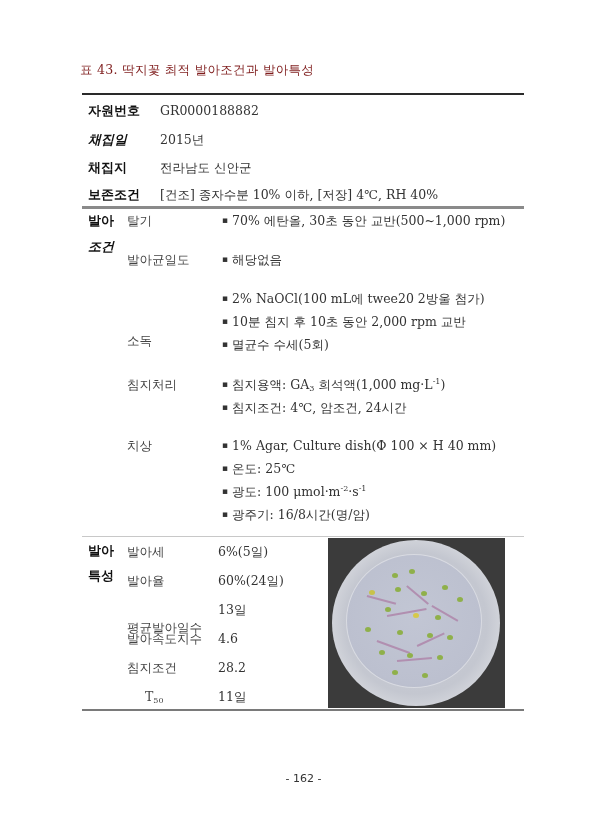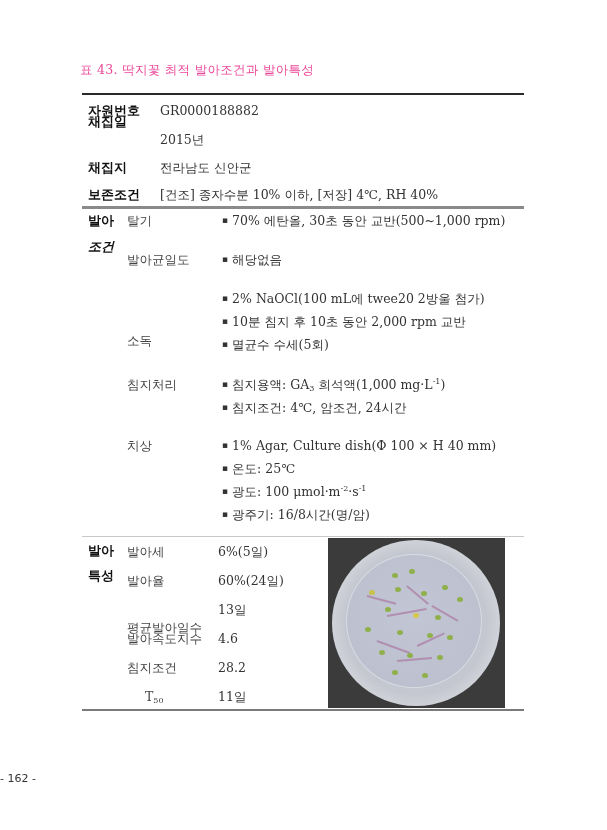--- a/index.html
+++ b/index.html
@@ -1,48 +1,48 @@
 <!DOCTYPE html>
 <html><head>
 <meta charset="utf-8">
 <style>
   html, body { margin: 0; padding: 0; background: #ffffff; }
   body { width: 607px; height: 830px; position: relative; overflow: hidden;
          font-family: "DejaVu Serif", "Liberation Serif", serif; color: #222; }
-  .caption { position: absolute; left: 80px; top: 62px; font-size: 12.5px; color: #ec4899; letter-spacing: 0.3px; }
+  .caption { position: absolute; left: 80px; top: 62px; font-size: 12.5px; color: #7f1d1d; letter-spacing: 0.3px; }
   .rule-top { position: absolute; left: 82px; width: 442px; top: 93px; height: 2px; background: #2a2a2a; }
   .rule-mid { position: absolute; left: 82px; width: 442px; height: 3px; background: #8a8a8a; }
   .rule-thin { position: absolute; left: 82px; width: 442px; height: 1px; background: #c8c8c8; }
   .rule-bot { position: absolute; left: 82px; width: 442px; height: 2px; background: #7a7a7a; }
   .lbl-bold { position: absolute; font-family: "DejaVu Sans", sans-serif; font-weight: bold; font-size: 13px; color: #111; }
   .val { position: absolute; font-size: 12.5px; color: #333; white-space: nowrap; }
   .sub { position: absolute; font-size: 12.5px; color: #444; white-space: nowrap; }
   .bullet::before { content: "\25AA"; font-size: 9px; margin-right: 4px; position: relative; top: -2px; }
   sup { font-size: 8px; }
   sub.s { font-size: 8px; vertical-align: -2px; }
   .photo { position: absolute; left: 328px; top: 538px; width: 177px; height: 170px; background: #3b3b3b; overflow: hidden; }
   .dish-outer { position: absolute; left: 4px; top: 2px; width: 168px; height: 166px; border-radius: 50%;
                 background: radial-gradient(circle at 50% 50%, #c9ccd6 0%, #c4c7d0 60%, #d8dadf 78%, #b9bcc4 92%, #8b8d92 100%); }
   .dish-inner { position: absolute; left: 18px; top: 16px; width: 134px; height: 132px; border-radius: 50%;
                 background: radial-gradient(circle at 50% 45%, #c2c6d4 0%, #bcc0cf 70%, #aeb2c0 100%); border: 1px solid #d9dbe2; }
   .seed { position: absolute; width: 6px; height: 5px; border-radius: 50%; background: #8fb04a; }
   .root { position: absolute; height: 1.5px; background: #b18fb0; transform-origin: left center; }
-  .pagenum { position: absolute; left: 0; width: 607px; top: 772px; 
+  .pagenum { position: absolute; left: 0; width: 607px; top: 772px; text-align: center;
              font-family: "DejaVu Sans", sans-serif; font-size: 11px; color: #333; }
 </style>
 </head>
 <body>
 
 <div class="caption">표 43. 딱지꽃 최적 발아조건과 발아특성</div>
 <div class="rule-top"></div>
 
 <div class="lbl-bold" style="left:88px;top:102px;">자원번호</div>
 <div class="val" style="left:160px;top:103px;">GR0000188882</div>
 
-<div class="lbl-bold" style="left:88px;top:113px;">채집일</div>
+<div class="lbl-bold" style="left:88px;top:131px;font-style:italic;">채집일</div>
 <div class="val" style="left:160px;top:132px;">2015년</div>
 
 <div class="lbl-bold" style="left:88px;top:159px;">채집지</div>
 <div class="val" style="left:160px;top:160px;">전라남도 신안군</div>
 
 <div class="lbl-bold" style="left:88px;top:186px;">보존조건</div>
 <div class="val" style="left:160px;top:187px;">[건조] 종자수분 10% 이하, [저장] 4℃, RH 40%</div>
 
 <div class="rule-mid" style="top:206px;"></div>
 

